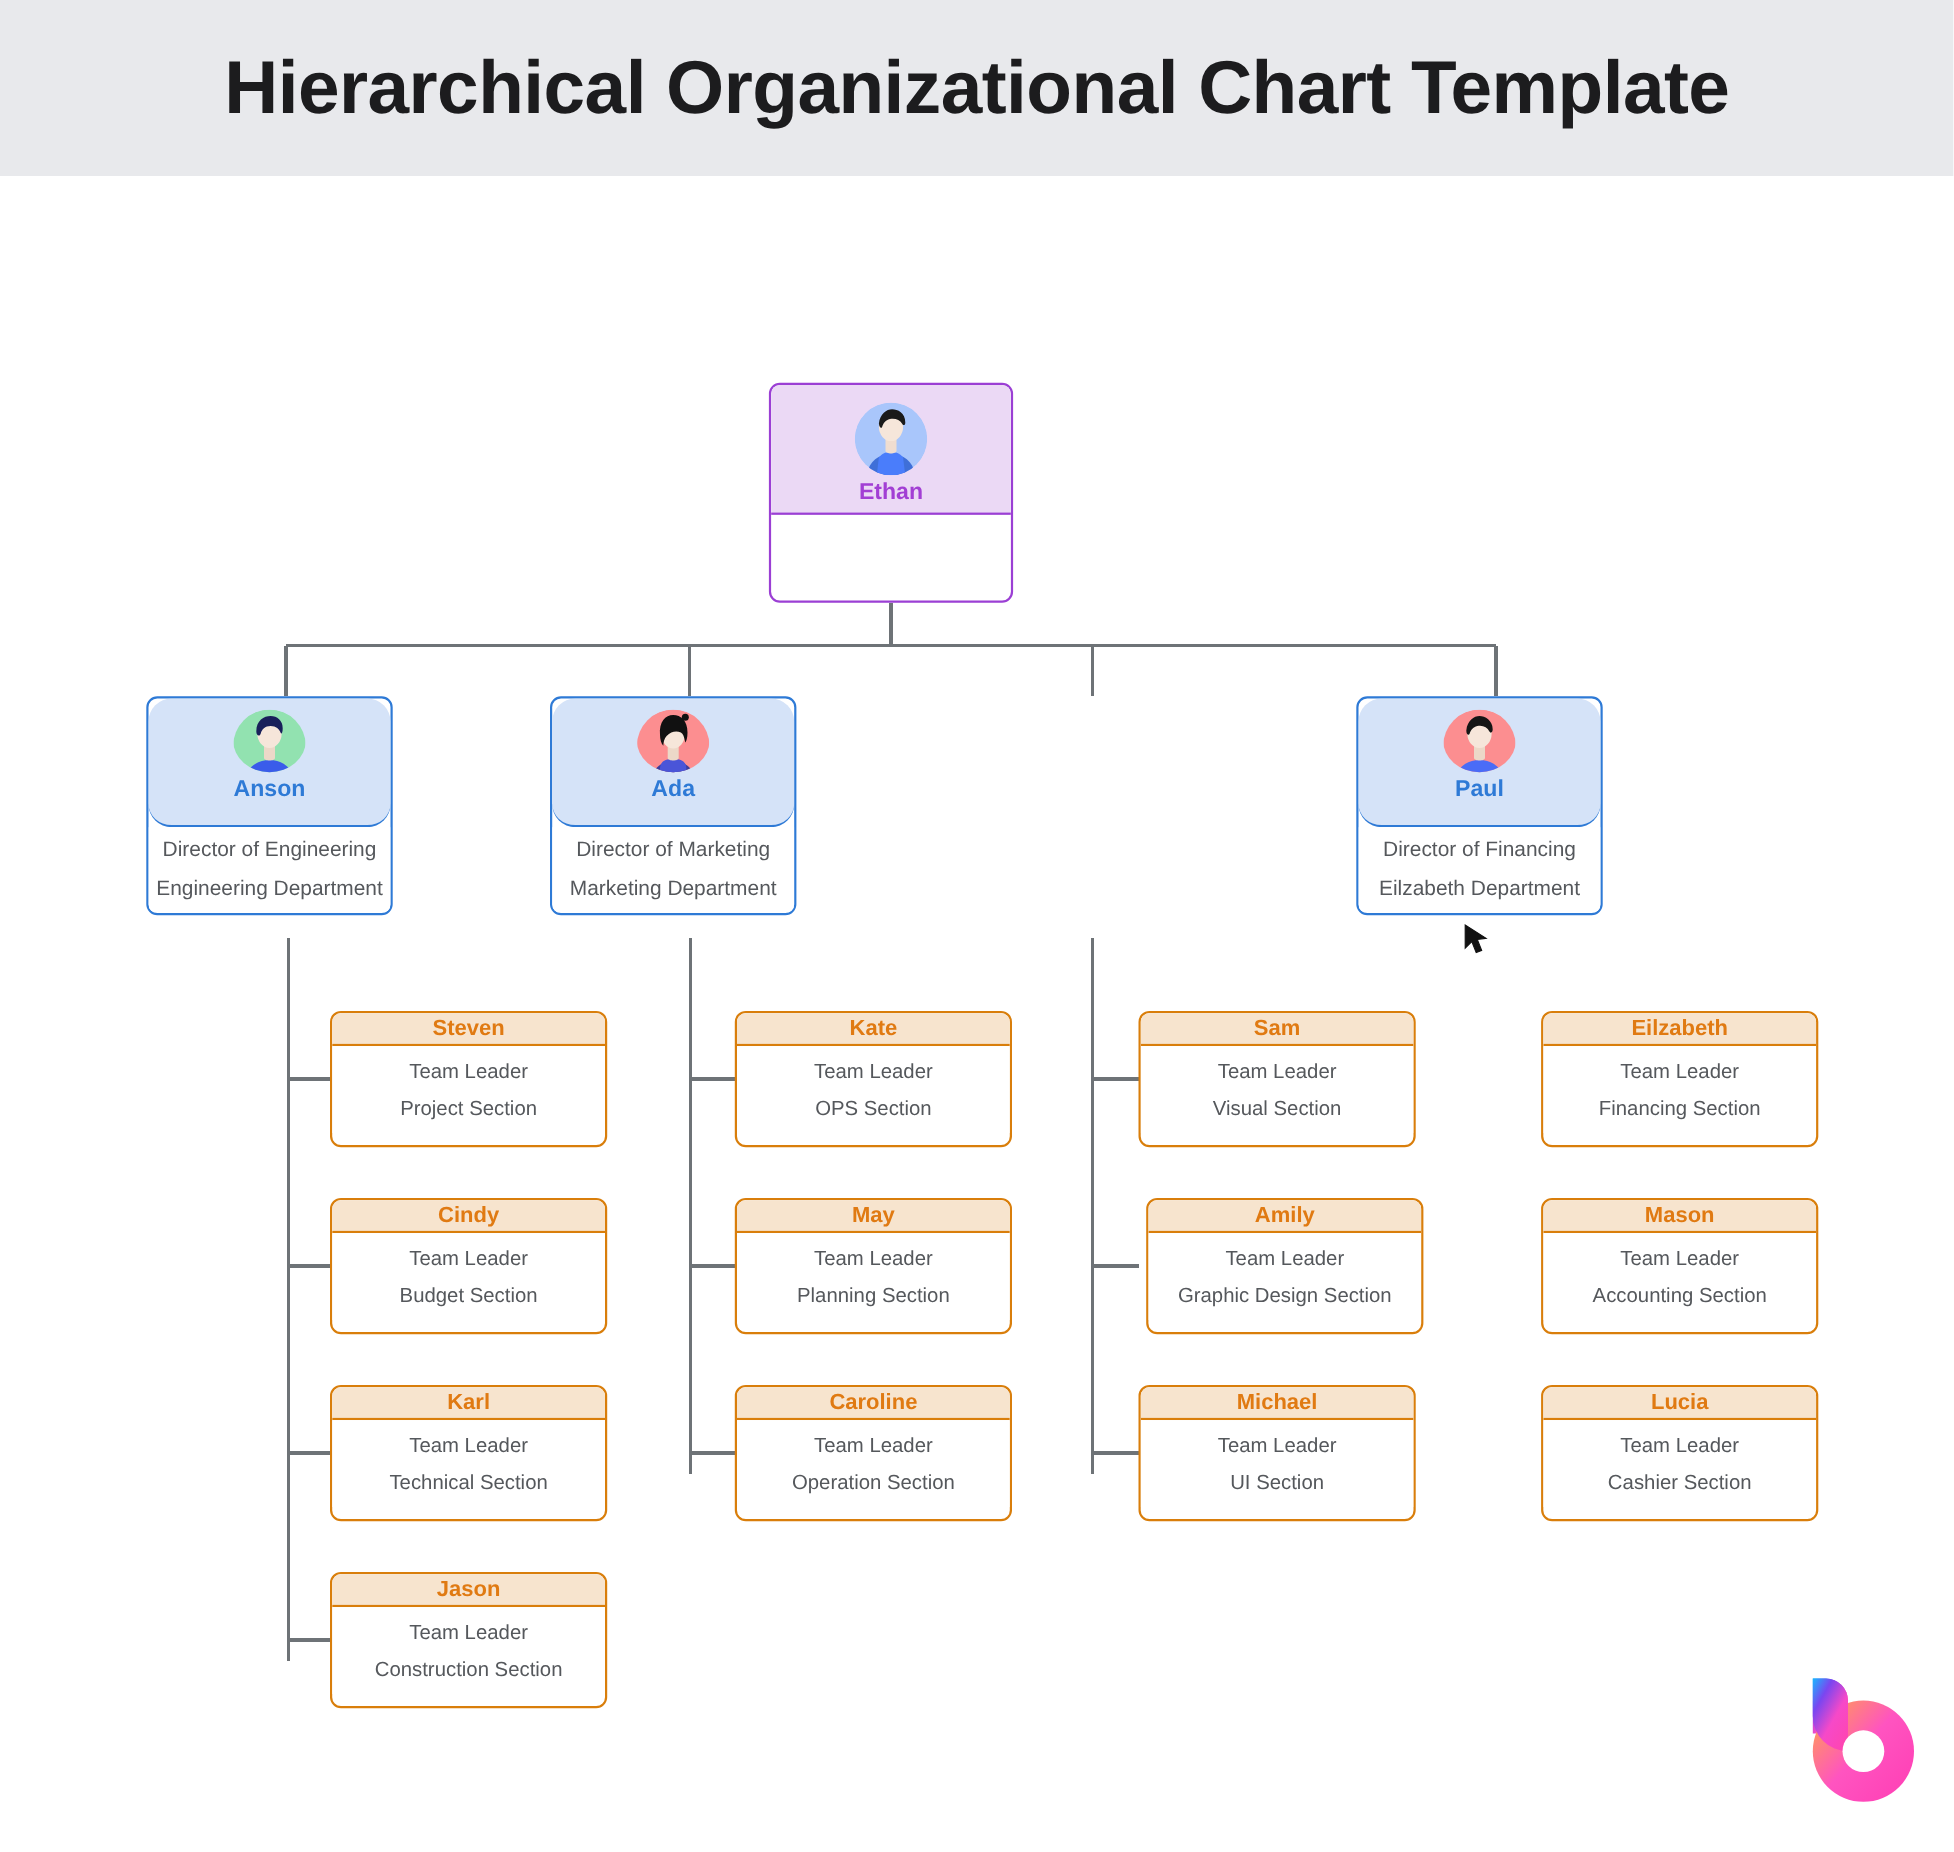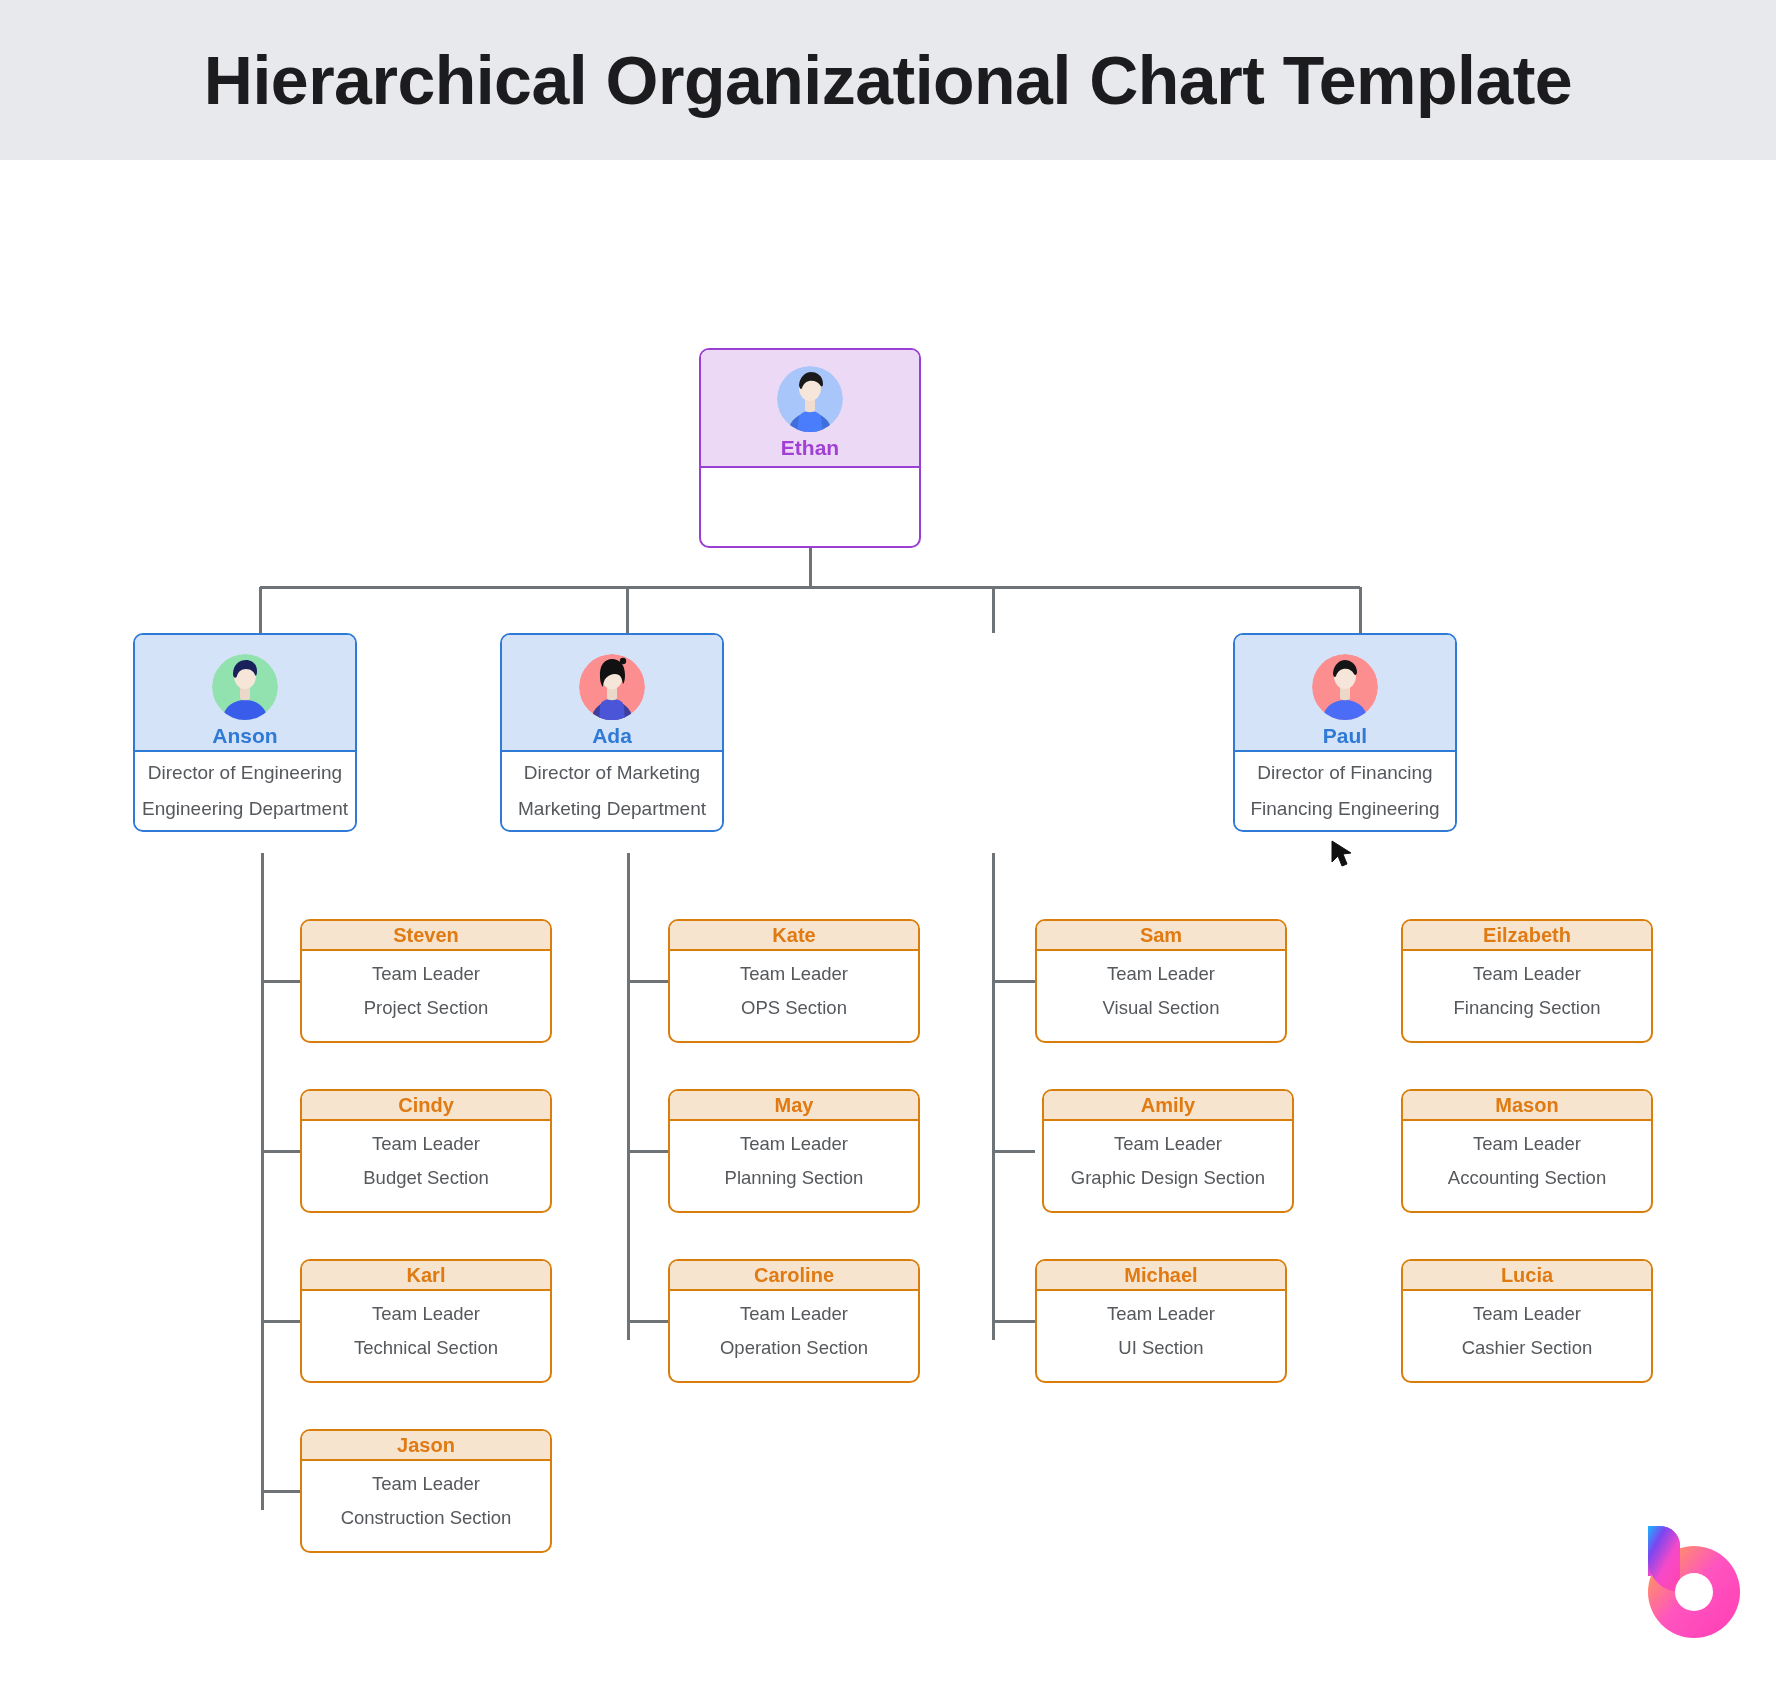--- a/index.html
+++ b/index.html
@@ -53,21 +53,22 @@
     height: 118px; background: #ebd9f5; border-bottom: 2.5px solid #9b3fd4;
     padding-bottom: 6px;
   }
   .node.root .name { color: #a23fd4; font-size: 21px; margin-top: 4px; }
   .node.root .body { height: 77px; }
 
   
   .node.dir { width: 224px; height: 199px; border: 2.5px solid #2e7ad6; }
   .node.dir .head {
     height: 117px; background: #d5e3f8; border-bottom: 2.5px solid #2e7ad6;
-    padding-bottom: 2px;
+    padding-bottom: 20px;
+    border-radius: 21px;
   }
   .node.dir .name { color: #2e7ad6; font-size: 21px; margin-top: 4px; }
   .node.dir .body { height: 77px; }
 
   
   .node.lead { width: 252px; height: 124px; border: 2.5px solid #d97e0b; }
   .node.lead .head {
     height: 30px; background: #f7e4ce; border-bottom: 2px solid #d97e0b;
     justify-content: center;
   }
@@ -188,21 +189,21 @@
           <path d="M10 66c2-14 12-20 23-20s21 6 23 20z" fill="#4a6cf7"></path>
           <path d="M28 25h10v19c0 3-10 3-10 0z" fill="#ecd8c8"></path>
           <ellipse cx="33" cy="22" rx="11" ry="13" fill="#f6e6da"></ellipse>
           <path d="M21 19c1-9 7-13 12-13s12 4 12 12c0 3-2 4-3 2-2-4-6-6-11-5-4 1-6 4-7 7-.7 2-3 1-3-3z" fill="#151515"></path>
         </svg>
       </div>
       <div class="name">Paul</div>
     </div>
     <div class="body">
       <div class="line">Director of Financing</div>
-      <div class="line">Financing Engineering</div>
+      <div class="line">Eilzabeth Department</div>
     </div>
   </div>
 
   <div class="node lead" style="left:300px; top:919px;">
     <div class="head">
       <div class="name">Steven</div>
     </div>
     <div class="body">
       <div class="line">Team Leader</div>
       <div class="line">Project Section</div>

